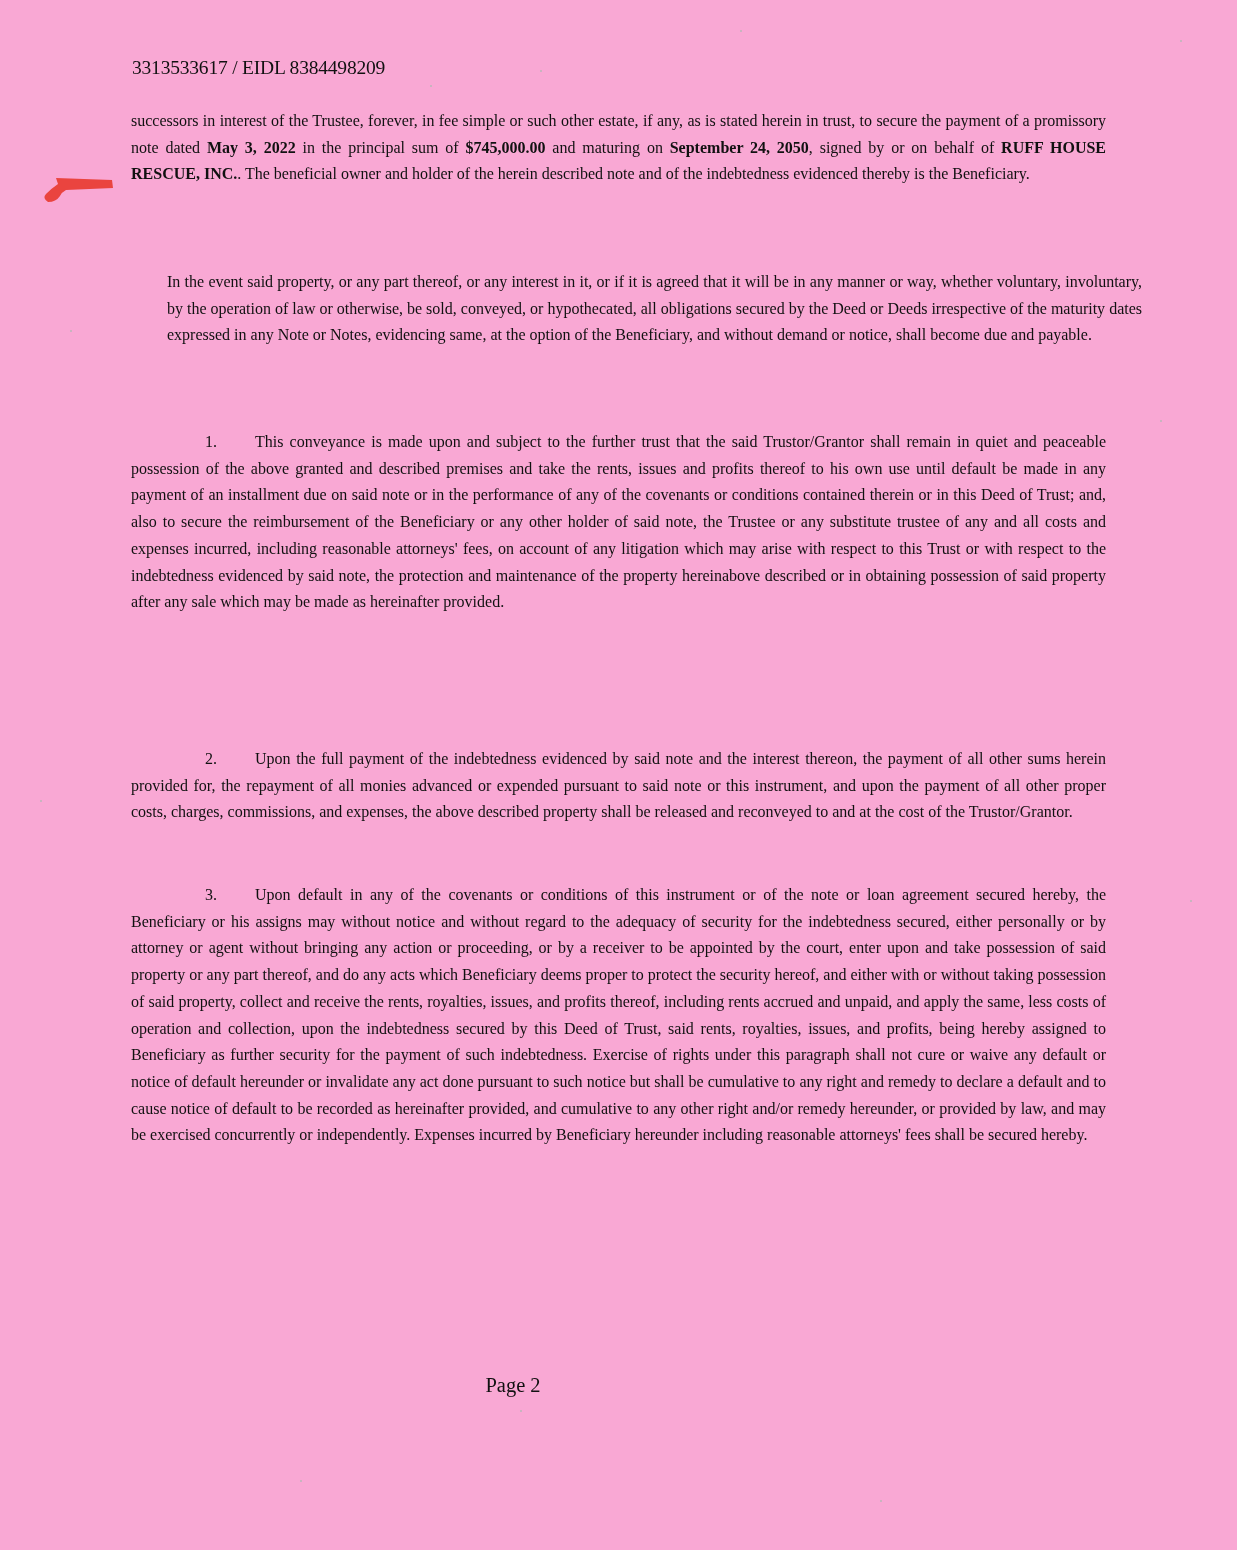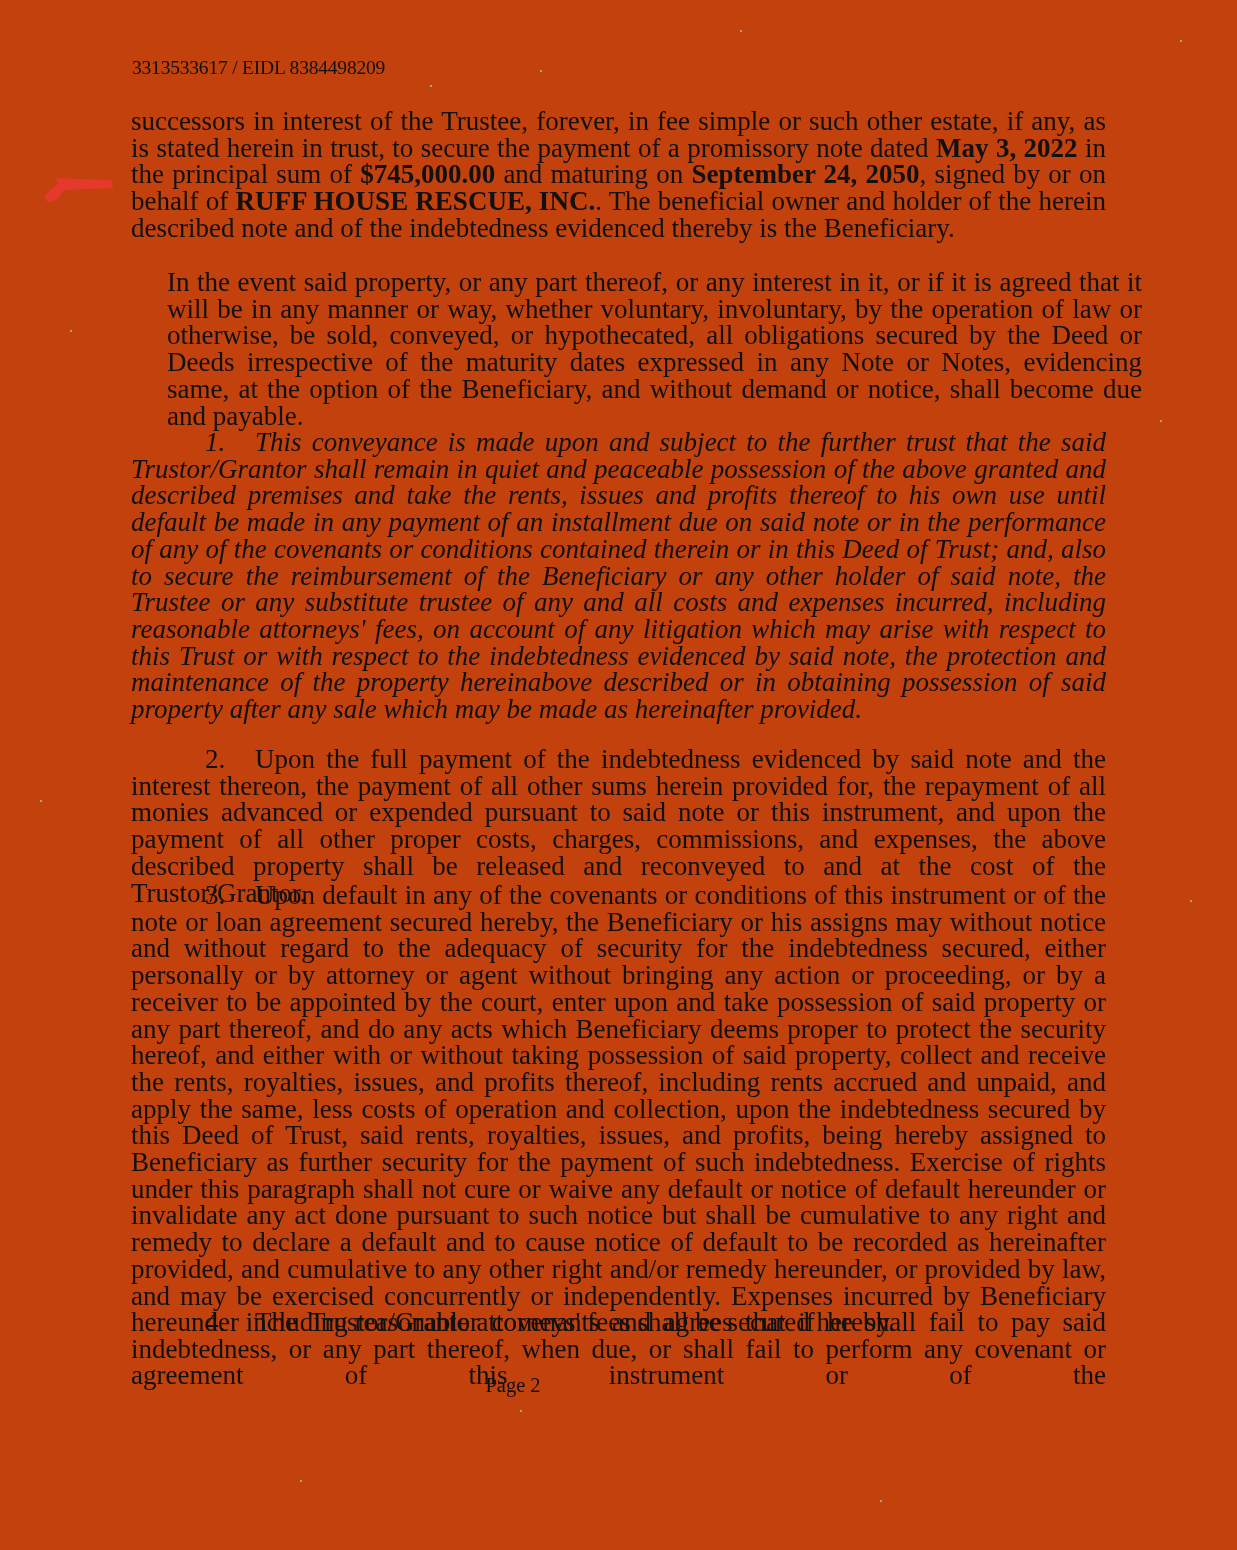--- a/index.html
+++ b/index.html
@@ -13,41 +13,41 @@
       position: relative;
       overflow: hidden;
       font-family: "Liberation Serif", serif;
       color: #111111;
     }
     .page {
       position: absolute;
       left: 0; top: 0;
       width: 1237px;
       height: 1550px;
-      background: #c2410c;
+      background: #f9a8d4;
     }
     .header-id {
       position: absolute;
       left: 132px;
       top: 57px;
       font-size: 19.5px;
       letter-spacing: -0.2px;
     }
     .body-text {
       position: absolute;
       left: 131px;
       width: 975px;
-      font-size: 27px;
+      font-size: 16px;
       line-height: 26.7px;
       text-align: justify;
       text-align-last: left;
     }
     .para-intro { top: 108px; }
     .para-a { top: 269px; margin-left: 36px; }
-    .para-1 { top: 429px; font-style: italic; }
+    .para-1 { top: 429px; }
     .para-2 { top: 722px; margin-top: 24px; }
     .para-3 { top: 882px; }
     .para-4 { top: 1309px; }
     .para-num {
       display: inline-block;
       width: 50px;
       margin-left: 74px;
     }
     b { font-weight: bold; }
     .page-number {
@@ -95,23 +95,20 @@
   </div>
 
   <div class="body-text para-2">
     <span class="para-num">2.</span><span>Upon the full payment of the indebtedness evidenced by said note and the interest thereon, the payment of all other sums herein provided for, the repayment of all monies advanced or expended pursuant to said note or this instrument, and upon the payment of all other proper costs, charges, commissions, and expenses, the above described property shall be released and reconveyed to and at the cost of the Trustor/Grantor.</span>
   </div>
 
   <div class="body-text para-3">
     <span class="para-num">3.</span><span>Upon default in any of the covenants or conditions of this instrument or of the note or loan agreement secured hereby, the Beneficiary or his assigns may without notice and without regard to the adequacy of security for the indebtedness secured, either personally or by attorney or agent without bringing any action or proceeding, or by a receiver to be appointed by the court, enter upon and take possession of said property or any part thereof, and do any acts which Beneficiary deems proper to protect the security hereof, and either with or without taking possession of said property, collect and receive the rents, royalties, issues, and profits thereof, including rents accrued and unpaid, and apply the same, less costs of operation and collection, upon the indebtedness secured by this Deed of Trust, said rents, royalties, issues, and profits, being hereby assigned to Beneficiary as further security for the payment of such indebtedness.  Exercise of rights under this paragraph shall not cure or waive any default or notice of default hereunder or invalidate any act done pursuant to such notice but shall be cumulative to any right and remedy to declare a default and to cause notice of default to be recorded as hereinafter provided, and cumulative to any other right and/or remedy hereunder, or provided by law, and may be exercised concurrently or independently.  Expenses incurred by Beneficiary hereunder including reasonable attorneys' fees shall be secured hereby.</span>
   </div>
 
-  <div class="body-text para-4" style="text-align-last: justify;">
-    <span class="para-num">4.</span><span>The Trustor/Grantor covenants and agrees that if he shall fail to pay said indebtedness, or any part thereof, when due, or shall fail to perform any covenant or agreement of this instrument or of the</span>
-  </div>
 
   <div class="page-number">Page 2</div>
 
   <span class="speck" style="left:430px;top:85px;"></span>
   <span class="speck" style="left:540px;top:70px;"></span>
   <span class="speck" style="left:740px;top:30px;"></span>
   <span class="speck" style="left:1180px;top:40px;"></span>
   <span class="speck" style="left:70px;top:330px;"></span>
   <span class="speck" style="left:1160px;top:420px;"></span>
   <span class="speck" style="left:40px;top:800px;"></span>

